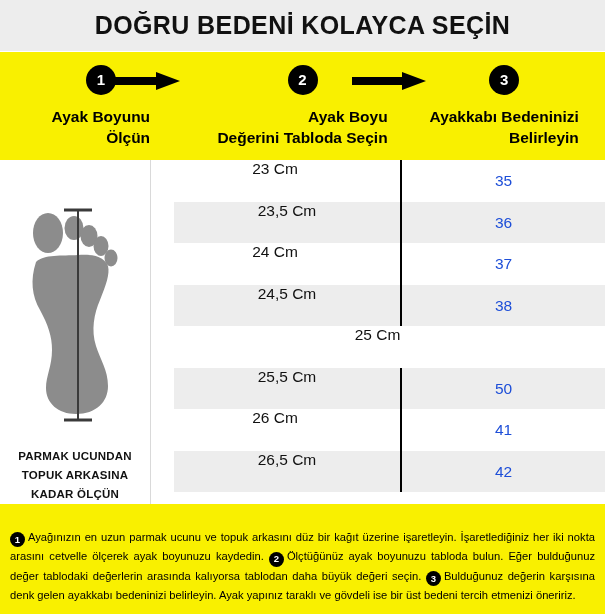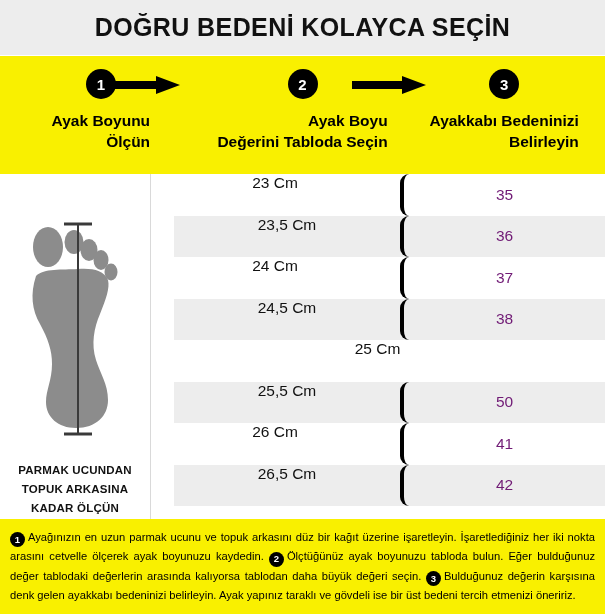--- a/index.html
+++ b/index.html
@@ -136,42 +136,41 @@
     flex: 1 1 0;
     text-align: center;
     font-size: 15.5px;
     color: #111111;
   }
   .cell-eu {
     width: 205px;
     flex: 0 0 205px;
     text-align: center;
     font-size: 15.5px;
-    color: #701a75;
-    border-left: 4px solid #000000;
+    color: #1d4ed8;
+    border-left: 2px solid #000000;
     align-self: stretch;
     display: flex;
     align-items: center;
     justify-content: center;
-    border-radius: 9px;
   }
 
   
   .vdiv {
     position: absolute;
     top: 0;
     bottom: 0;
     width: 1px;
     background: #d9d9d9;
   }
 
   
   .footer {
     background: #f9f000;
-    padding: 9px 10px 10px 10px;
+    padding: 24px 10px 10px 10px;
     font-size: 11.2px;
     line-height: 1.62;
     color: #000000;
     text-align: justify;
   }
   .inline-badge {
     display: inline-flex;
     width: 15px;
     height: 15px;
     border-radius: 50%;

